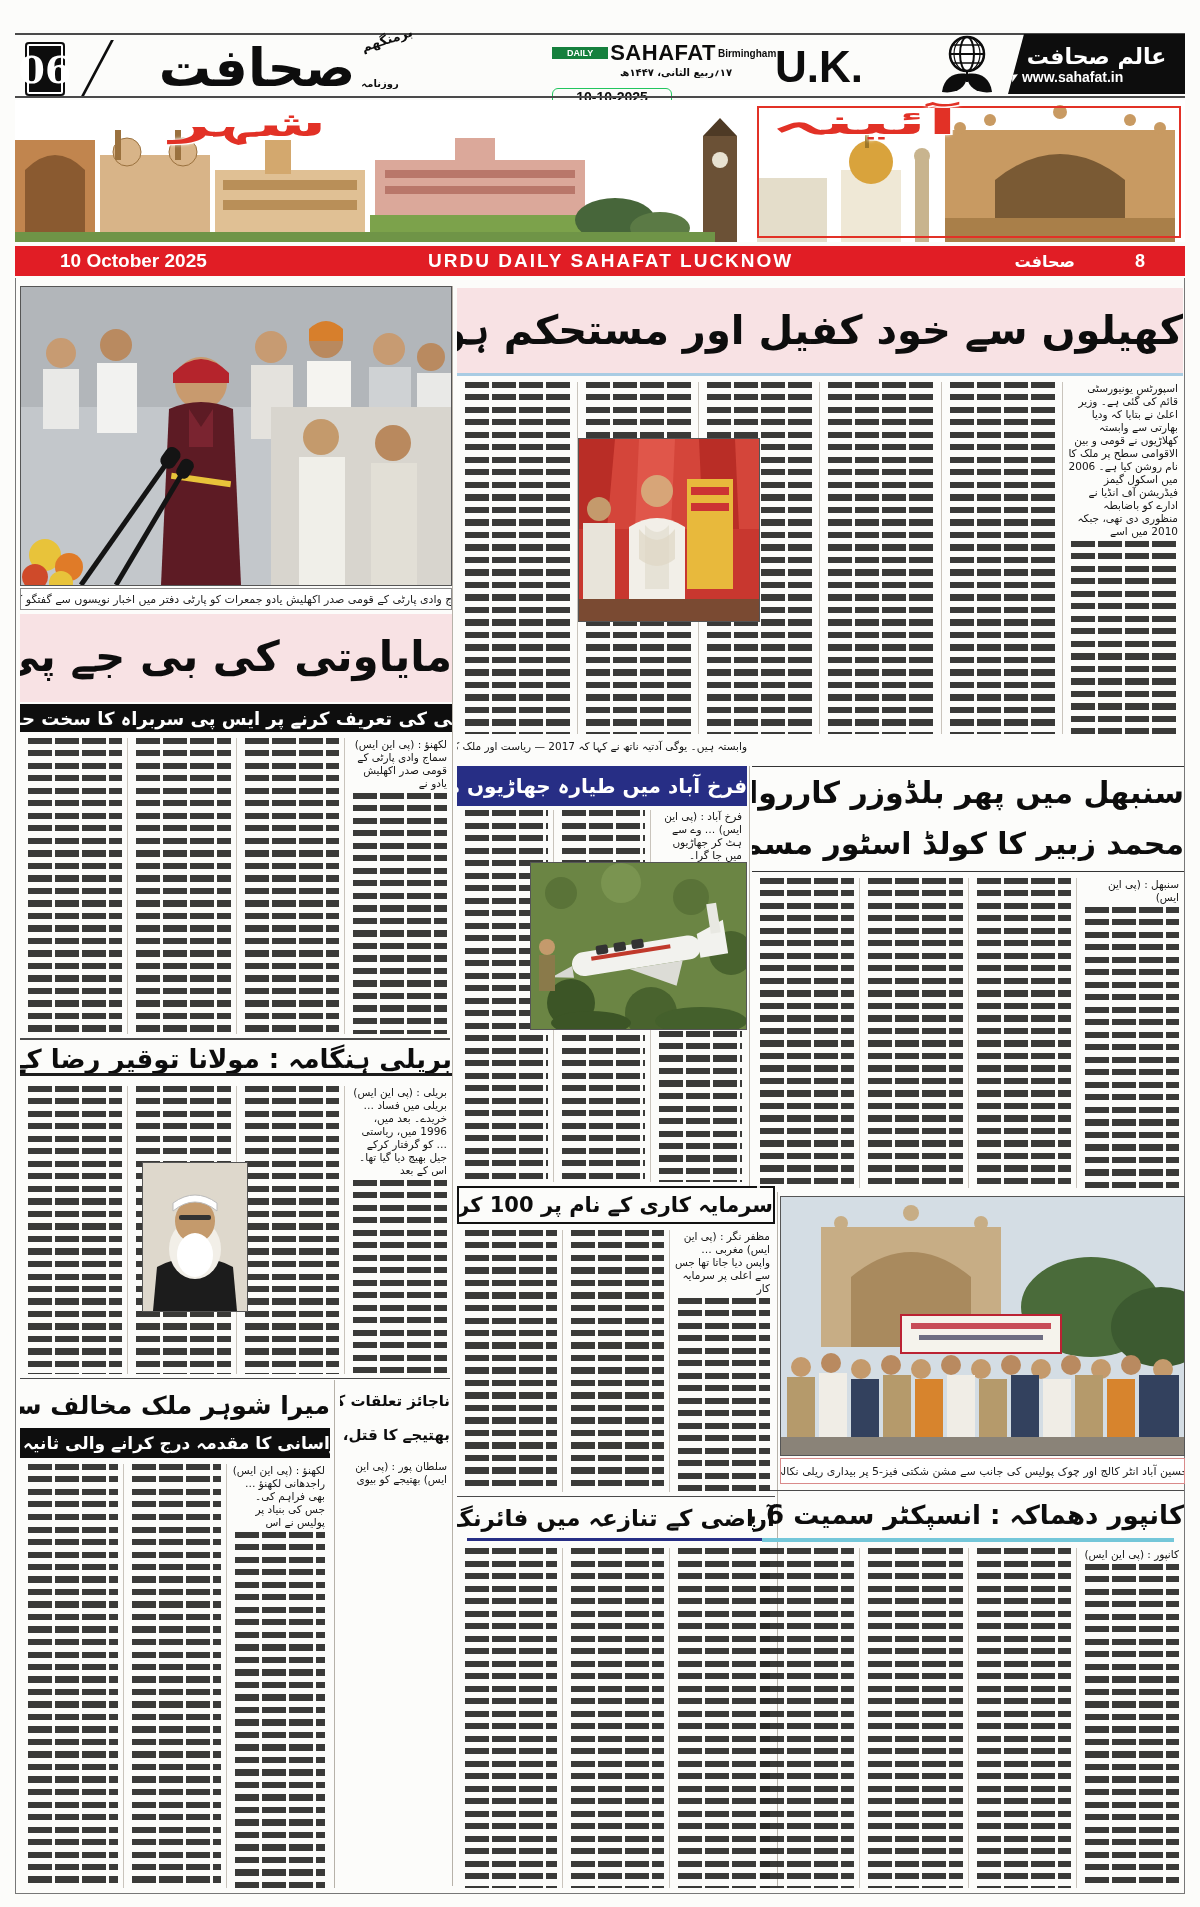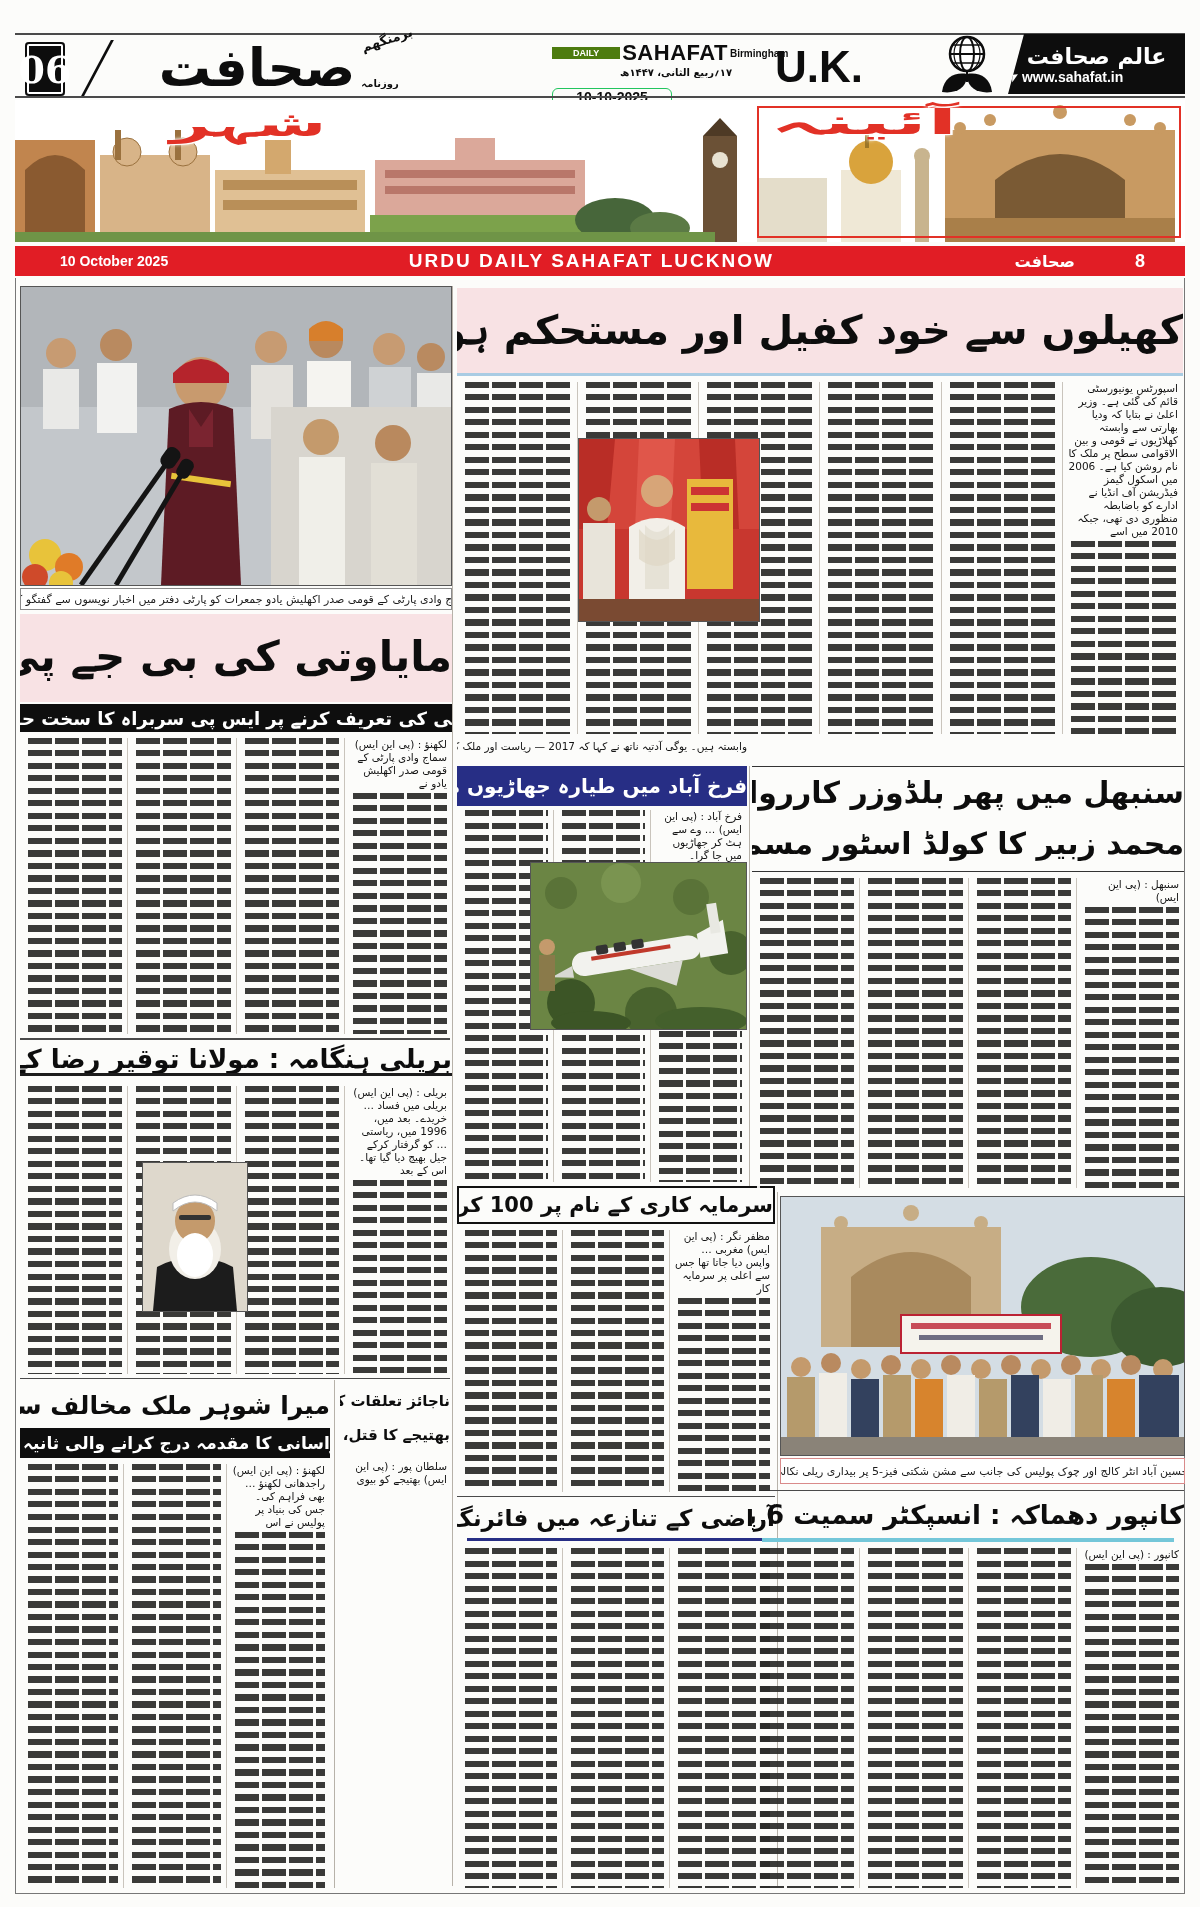--- a/index.html
+++ b/index.html
@@ -34,21 +34,21 @@
     <span class="en" style="font-family:'DejaVu Serif',serif;font-weight:bold;font-size:38px;color:#fff">06</span>
   </div>
   <div class="abs" style="left:96px;top:40px;width:3px;height:56px;background:#0d0d0d;transform:skewX(-28deg)"></div>
 
   <div class="abs uh" style="left:112px;top:38px;width:290px;height:60px;font-size:52px;line-height:60px">صحافت</div>
   <div class="abs uh" style="left:350px;top:78px;width:60px;font-size:10px">روزنامہ</div>
   <div class="abs uh" style="left:352px;top:32px;width:70px;font-size:13px;transform:rotate(-18deg)">برمنگھم</div>
 
   <div class="abs" style="left:552px;top:40px;width:180px;height:58px">
     <div style="display:flex;align-items:center;gap:2px">
-      <span class="en" style="background:#4d7c0f;color:#fff;font-weight:bold;font-size:9px;padding:1px 21px">DAILY</span>
+      <span class="en" style="background:#15803d;color:#fff;font-weight:bold;font-size:9px;padding:1px 15px">DAILY</span>
       <span class="en" style="font-weight:700;font-size:22px;letter-spacing:.5px">SAHAFAT</span>
       <span class="en" style="font-weight:bold;font-size:10px">Birmingham</span>
     </div>
     <div class="uh" style="font-size:10px;text-align:right;margin-top:1px">۱۷؍ربیع الثانی، ۱۴۴۷ھ</div>
     <div class="en" style="border:1px solid #22c55e;border-radius:6px;width:120px;text-align:center;font-weight:bold;font-size:14px;margin-top:10px">10-10-2025</div>
   </div>
 
   <div class="abs en" style="left:775px;top:42px;width:120px;font-weight:800;font-size:44px">U.K.</div>
 
   <div class="abs" style="left:928px;top:34px;width:78px;height:62px">
@@ -120,21 +120,21 @@
       <rect x="930" y="118" width="230" height="24" fill="#a97f49"></rect>
 
       <rect x="0" y="132" width="700" height="10" fill="#6f9447"></rect>
     </svg>
     <div class="abs" style="left:742px;top:6px;width:424px;height:132px;border:2px solid #e23126"></div>
   </div>
   <div class="calli" style="left:170px;top:104px;font-size:34px;transform:scaleX(2.1);transform-origin:left">شہر</div>
   <div class="calli" style="left:770px;top:102px;font-size:34px;transform:scaleX(2.6);transform-origin:left">آئینہ</div>
 
   <div class="abs" style="left:15px;top:246px;width:1170px;height:30px;background:#e11d25;display:flex;align-items:center">
-    <span class="en" style="color:#fff;font-weight:bold;font-size:14px;margin-left:45px">10 October 2025</span>
+    <span class="en" style="color:#fff;font-weight:bold;font-size:19px;margin-left:45px">10 October 2025</span>
     <span class="en" style="color:#fff;font-weight:bold;font-size:19px;letter-spacing:2px;margin:0 auto">URDU DAILY SAHAFAT LUCKNOW</span>
     <span class="uh" style="color:#fff;font-size:16px;margin-right:60px">صحافت</span>
     <span class="en" style="color:#fff;font-weight:bold;font-size:18px;margin-right:40px">8</span>
   </div>
 
   <div class="abs" style="left:15px;top:278px;width:1170px;height:1616px;border:1px solid #777;border-top:none"></div>
   <div class="vr" style="left:452px;top:286px;height:1600px"></div>
   <div class="vr" style="left:749px;top:766px;height:420px"></div>
   <div class="vr" style="left:777px;top:1192px;height:694px"></div>
   <div class="vr" style="left:334px;top:1380px;height:508px"></div>

